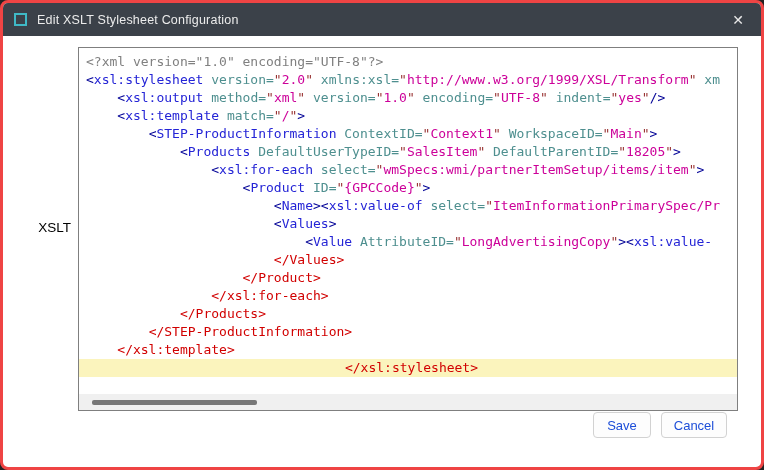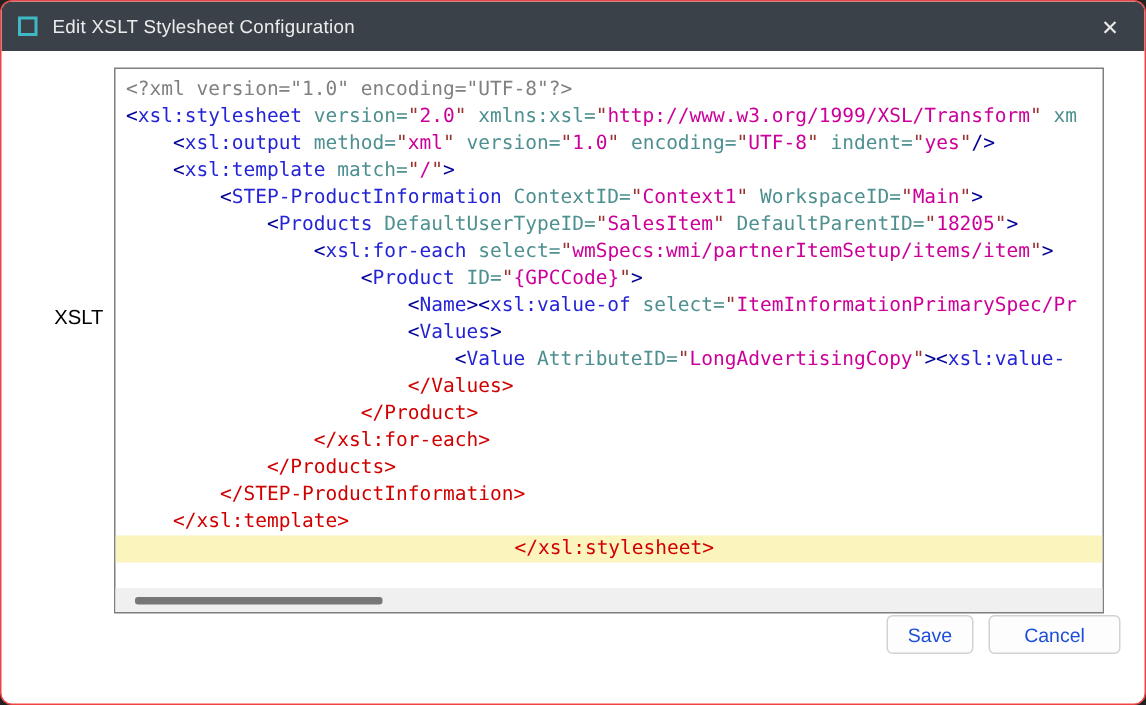--- a/index.html
+++ b/index.html
@@ -1,39 +1,39 @@
 <!DOCTYPE html>
 <html style="--titlebar_bg: #3b4149; --title_text: #ececec; --icon_teal: #3fb9c6; --editor_border: #7f7f7f; --decl: #808080; --bracket: #000096; --tag: #2424d6; --attr: #4e8f8f; --quote: #993333; --value: #cc0099; --close_tag: #d10000; --line_highlight: #fbf4bd; --scroll_thumb: #777777; --scroll_track: #f0f0f0;"><head>
 <meta charset="utf-8">
 <style>
   * { margin:0; padding:0; box-sizing:border-box; }
   html,body { background:#222; }
   .window {
     position:relative; width:764px; height:470px;
-    background:#ffffff; border:1px solid #ef4444; border-radius:8px;
+    background:#ffffff; border:3px solid #ef4444; border-radius:8px;
     overflow:hidden; font-family:"Liberation Sans", sans-serif;padding-left:48px;
   }
   .titlebar {
     position:absolute; left:0; top:0; right:0; height:33px;
     background:var(--titlebar_bg); display:flex; align-items:center;
   }
   .app-icon {
     width:13px; height:13px; margin-left:11px;
     border:2px solid var(--icon_teal); background:transparent;
   }
   .title-text {
     margin-left:10px; color:var(--title_text); font-size:12.5px; letter-spacing:0.2px;
   }
   .close-btn {
     position:absolute; right:0; top:0; width:46px; height:33px;
     display:flex; align-items:center; justify-content:center;
     color:#e9e9e9; font-size:14px; cursor:default; background:transparent; border:none;
   }
   .xslt-label {
-    position:absolute; left:0; top:203px; width:68px;
+    position:absolute; left:0; top:217px; width:68px;
     text-align:right; font-size:13.5px; color:#000;
   }
   .editor {
     position:absolute; left:75px; top:44px; width:660px; height:364px;
     border:1px solid var(--editor_border); background:#fff;
   }
   .code-area {
     position:absolute; left:0; top:0; right:0; bottom:16px;
     overflow:hidden; padding-top:5px;
     font-family:"DejaVu Sans Mono", monospace; font-size:13px; line-height:18px;
@@ -56,21 +56,21 @@
     position:absolute; left:13px; top:6px; width:165px; height:5px;
     background:var(--scroll_thumb); border-radius:2px;
   }
   .btn {
     position:absolute; top:409px; height:26px;
     background:#fdfdfd; border:1px solid #d2d2d2; border-radius:4px;
     font-family:"Liberation Sans", sans-serif; font-size:13px; color:#1d4ed8;
     display:flex; align-items:center; justify-content:center; cursor:default;
   }
   .btn-save   { left:590px; width:58px; }
-  .btn-cancel { left:658px; width:88px; }
+  .btn-cancel { left:658px; width:66px; }
 </style>
 </head>
 <body>
 
 <div class="window">
 
   <div class="titlebar">
     <div class="app-icon"></div>
     <div class="title-text">Edit XSLT Stylesheet Configuration</div>
     <button class="close-btn">

